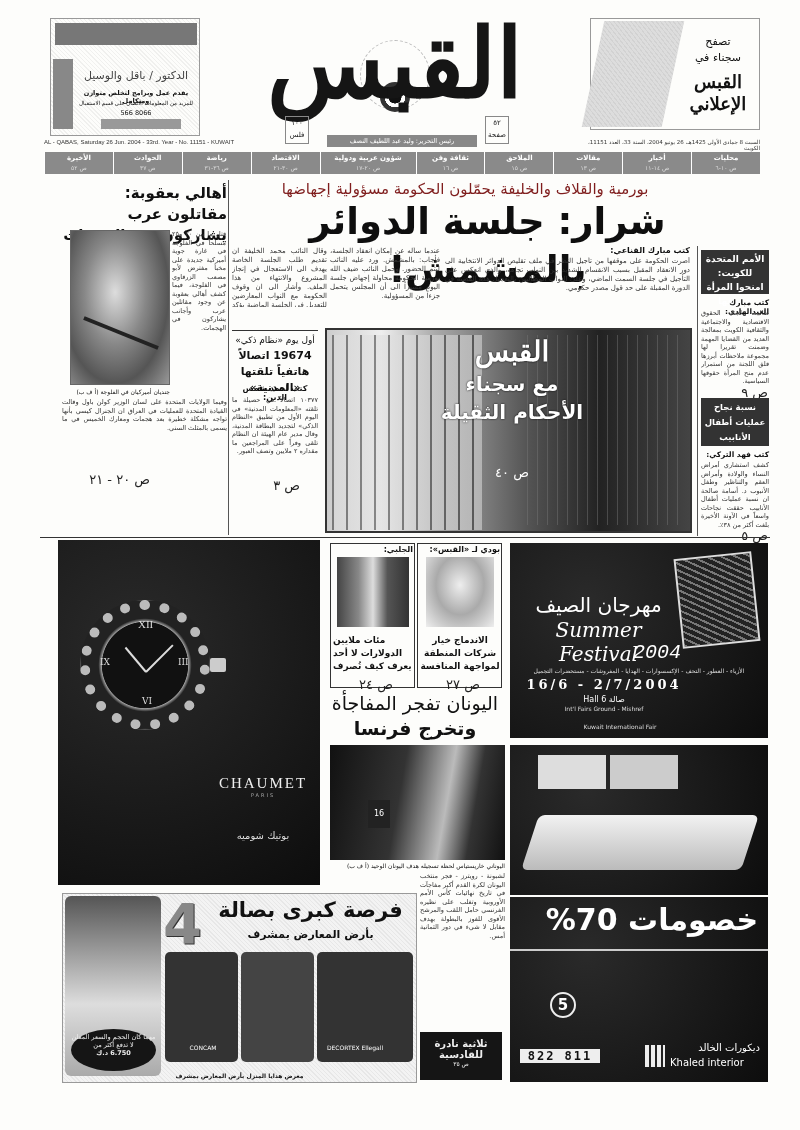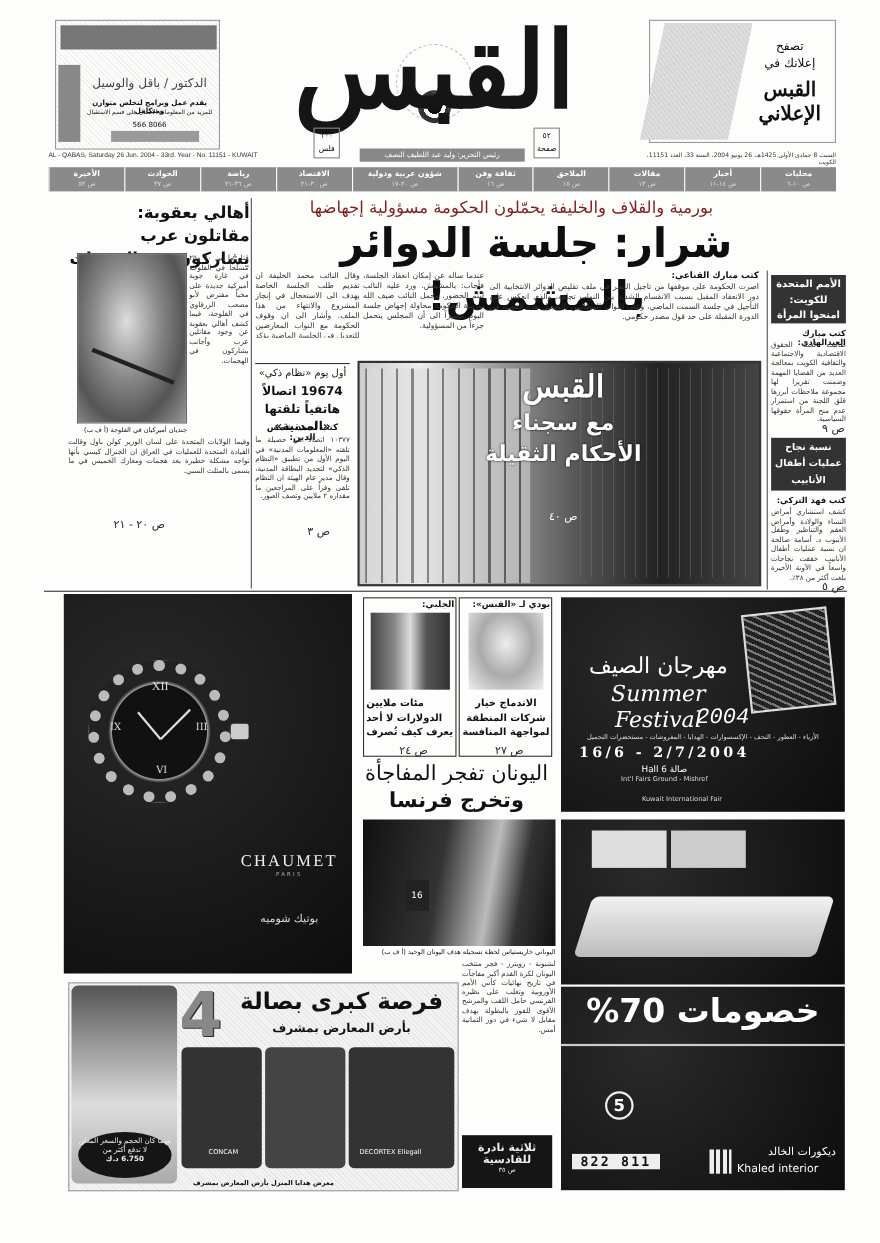--- a/index.html
+++ b/index.html
@@ -10,21 +10,21 @@
 .dark{background:#151515;color:#eee}
 .darkgrain{background:radial-gradient(circle at 30% 30%,#2a2a2a,#0d0d0d);color:#eee}
 .txt{font-size:7px;line-height:9px;direction:rtl;text-align:justify;color:#333}
 .rtl{direction:rtl}
 .vline{position:absolute;width:1px;background:#555}
 .hline{position:absolute;height:1px;background:#555}
 .nav{display:flex;flex-direction:row-reverse}
 .nav-item{flex:1;border-left:1px solid #fff;height:22px;background:#8a8a8a;color:#fff;font-size:7px;text-align:center;direction:rtl;padding-top:2px;line-height:9px}
 .nav-item span{display:block;font-size:6px;color:#ddd}
 .boxhead{background:#222;color:#fff;text-align:center;direction:rtl;font-weight:bold}
-.pageref{font-size:10px;direction:rtl;color:#222}
+.pageref{font-size:13px;direction:rtl;color:#222}
 </style>
 </head>
 <body>
 
 <div class="abs" style="left:40px;top:12px;width:720px;height:150px;">
 
   <div class="abs grain" style="left:10px;top:6px;width:150px;height:118px;border:1px solid #999;">
     <div class="abs" style="left:4px;top:4px;width:142px;height:22px;background:#777;"></div>
     <div class="abs" style="left:2px;top:40px;width:20px;height:70px;background:#888;"></div>
     <div class="abs rtl" style="left:24px;top:50px;width:122px;font-size:11px;text-align:center;color:#444">الدكتور / باقل والوسيل</div>
@@ -46,21 +46,21 @@
   </div>
   <div class="abs" style="left:287px;top:123px;width:150px;height:12px;background:#888;color:#fff;font-size:6.5px;text-align:center;line-height:12px">رئيس التحرير: وليد عبد اللطيف النصف</div>
   <div class="abs" style="left:445px;top:104px;width:24px;height:28px;border:1px solid #888;text-align:center;font-size:7px;line-height:12px">
     <div>٥٢</div>
     <div>صفحة</div>
   </div>
 
   <div class="abs" style="left:550px;top:6px;width:170px;height:112px;border:1px solid #999;">
     <div class="abs grain" style="left:2px;top:2px;width:80px;height:106px;background-color:#ddd;transform:skewX(-12deg);"></div>
     <div class="abs rtl" style="left:88px;top:16px;width:78px;font-size:11px;text-align:center;line-height:14px">تصفح</div>
-    <div class="abs rtl" style="left:88px;top:32px;width:78px;font-size:11px;text-align:center;line-height:14px">إعلانك في</div>
+    <div class="abs rtl" style="left:88px;top:32px;width:78px;font-size:11px;text-align:center;line-height:14px">سجناء في</div>
     <div class="abs rtl" style="left:88px;top:52px;width:78px;font-size:18px;font-weight:bold;text-align:center;line-height:22px;font-family:'DejaVu Serif',serif">القبس الإعلاني</div>
   </div>
   <div class="abs rtl" style="left:540px;top:127px;width:180px;font-size:5.5px;color:#333">السبت 8 جمادى الأولى 1425هـ، 26 يونيو 2004، السنة 33، العدد 11151، الكويت</div>
 </div>
 
 <div class="abs nav" style="left:44px;top:152px;width:716px;">
   <div class="nav-item"><b>محليات</b><span>ص ١٠-٦</span></div>
   <div class="nav-item"><b>أخبار</b><span>ص ١٤-١١</span></div>
   <div class="nav-item"><b>مقالات</b><span>ص ١٣</span></div>
   <div class="nav-item"><b>الملاحق</b><span>ص ١٥</span></div>
@@ -172,21 +172,21 @@
   <div class="abs" style="left:40px;top:180px;width:140px;font-size:6px;text-align:center;color:#ddd">Kuwait International Fair</div>
 </div>
 
 <div class="abs darkgrain" style="left:510px;top:745px;width:258px;height:150px;">
   <div class="abs" style="left:28px;top:10px;width:68px;height:34px;background:#ddd"></div>
   <div class="abs" style="left:100px;top:10px;width:68px;height:34px;background:#ccc"></div>
   <div class="abs" style="left:20px;top:70px;width:220px;height:55px;background:linear-gradient(180deg,#f2f2f2,#bbb);transform:skewX(-18deg);border-radius:6px"></div>
 </div>
 
 <div class="abs darkgrain" style="left:510px;top:897px;width:258px;height:185px;">
-  <div class="abs rtl" style="left:10px;top:5px;width:238px;font-size:30px;font-weight:bold;text-align:center;color:#fff">خصومات 70%</div>
+  <div class="abs rtl" style="left:10px;top:5px;width:238px;font-size:30px;font-weight:bold;color:#fff">خصومات 70%</div>
   <div class="abs" style="left:0;top:52px;width:258px;height:2px;background:#ccc"></div>
   <div class="abs" style="left:40px;top:95px;width:26px;height:26px;border-radius:50%;border:2px solid #eee;color:#fff;text-align:center;font-size:15px;font-weight:bold;line-height:22px">5</div>
   <div class="abs" style="left:10px;top:152px;width:80px;font-size:12px;font-weight:bold;color:#111;background:#eee;text-align:center;letter-spacing:2px;font-family:'DejaVu Sans Mono',monospace">822 811</div>
   <div class="abs" style="left:135px;top:148px;width:20px;height:22px;background:repeating-linear-gradient(90deg,#eee 0 4px,#222 4px 6px)"></div>
   <div class="abs rtl" style="left:160px;top:145px;width:90px;font-size:10px;color:#fff">ديكورات الخالد</div>
   <div class="abs" style="left:160px;top:160px;width:90px;font-size:10px;color:#fff">Khaled interior</div>
 </div>
 
 <div class="abs grain" style="left:62px;top:893px;width:355px;height:190px;border:1px solid #999;background-color:#f3f3f3">
   <div class="abs" style="left:2px;top:2px;width:96px;height:180px;background:linear-gradient(180deg,#555 0,#999 30%,#ddd 60%,#aaa 100%);border-radius:6px"></div>

